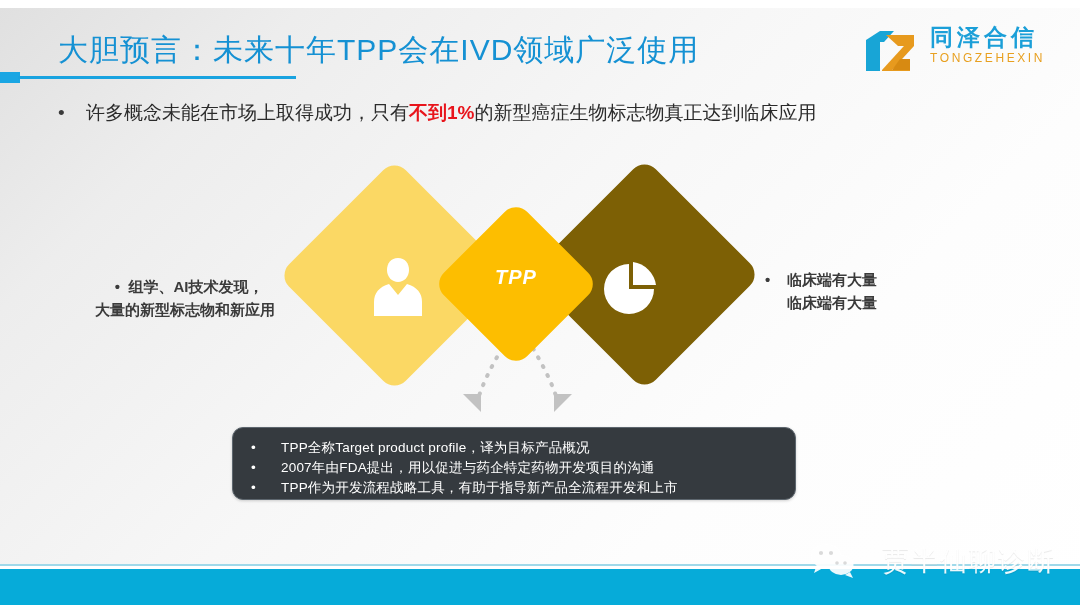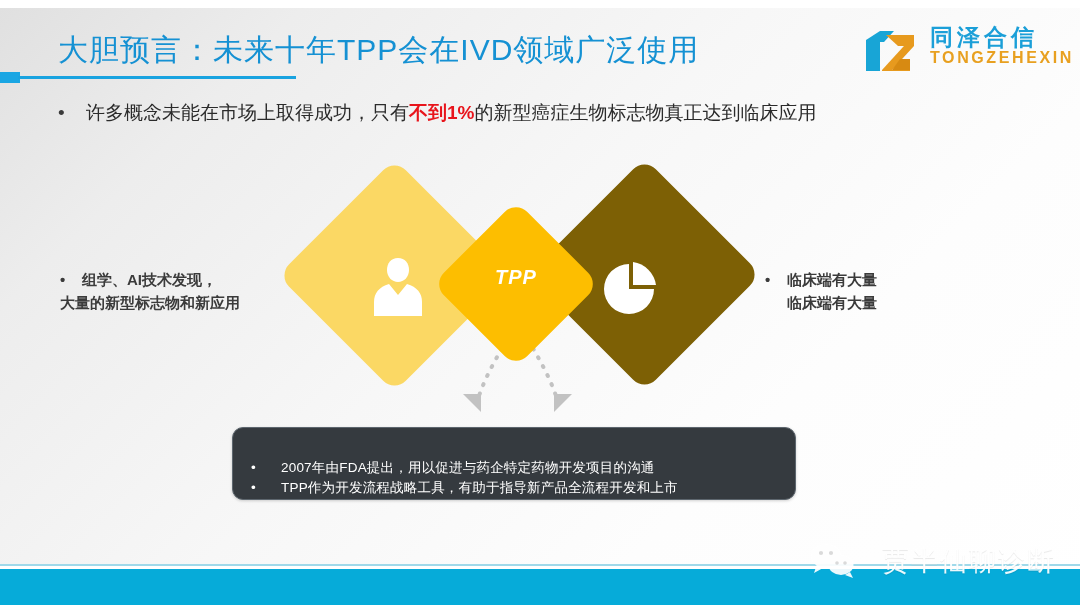--- a/index.html
+++ b/index.html
@@ -32,22 +32,22 @@
 
   
   .logo{position:absolute;right:22px;top:14px;width:196px;height:58px;}
   .logo-mark{position:absolute;left:0;top:4px;width:62px;height:50px;}
   .logo-text{position:absolute;left:68px;top:2px;}
   .logo-cn{
     font-size:23px;color:#1b9fd8;letter-spacing:4px;line-height:27px;
     font-weight:600;white-space:nowrap;
   }
   .logo-en{
-    font-size:16px;color:#e8a020;letter-spacing:2.6px;line-height:14px;
-    white-space:nowrap;font-weight:700;
+    font-size:12px;color:#e8a020;letter-spacing:2.6px;line-height:14px;
+    white-space:nowrap;font-weight:400;
   }
 
   
   .lead{
     position:absolute;left:58px;top:92px;width:900px;
     font-size:19px;color:#2b2b2b;line-height:26px;white-space:nowrap;
   }
   .lead .dot{display:inline-block;width:28px;color:#3a3a3a;}
   .lead .hl{color:#e8141b;font-weight:bold;}
 
@@ -81,21 +81,21 @@
     white-space:nowrap;letter-spacing:.2px;
   }
   .noteline .nb{display:inline-block;width:30px;}
   .nl1{top:11px;} .nl2{top:31px;} .nl3{top:51px;}
 
   
   .side-cap{
     position:absolute;font-size:15px;font-weight:bold;color:#3b3b3b;
     line-height:23px;white-space:nowrap;
   }
-  .cap-left{left:60px;top:260px;text-align:left;width:250px;}
+  .cap-left{left:60px;top:267px;text-align:center;width:250px;}
   .cap-left .l1{display:block;}
   .cap-left .l2{display:block;}
   .cap-right{left:765px;top:260px;width:220px;}
   .cap-right .l1{display:block;}
   .cap-right .l2{display:block;padding-left:22px;}
   .bsym{display:inline-block;width:22px;}
 
   
   .footer-hairline{position:absolute;left:0;top:556px;width:1080px;height:2px;background:#9fd9ea;}
   .footer-white{position:absolute;left:0;top:558px;width:1080px;height:3px;background:#ffffff;}
@@ -166,20 +166,21 @@
     <span class="l1"><span class="bsym">•</span><span>组学、AI技术发现，</span></span>
     <span class="l2">大量的新型标志物和新应用</span>
   </div>
 
   <div class="side-cap cap-right">
     <span class="l1"><span class="bsym">•</span><span>临床端有大量</span></span>
     <span class="l2">临床端有大量</span>
   </div>
 
   <div class="notebox">
+    <div class="noteline nl1"><span class="nb">•</span><span>TPP全称Target product profile，译为目标产品概况</span></div>
     <div class="noteline nl2"><span class="nb">•</span><span>2007年由FDA提出，用以促进与药企特定药物开发项目的沟通</span></div>
     <div class="noteline nl3"><span class="nb">•</span><span>TPP作为开发流程战略工具，有助于指导新产品全流程开发和上市</span></div>
   </div>
 
   <div class="footer-hairline"></div>
   <div class="footer-white"></div>
   <div class="footer-bar"></div>
 
   <div class="wm">
     <svg width="46" height="34" viewBox="0 0 46 34">

